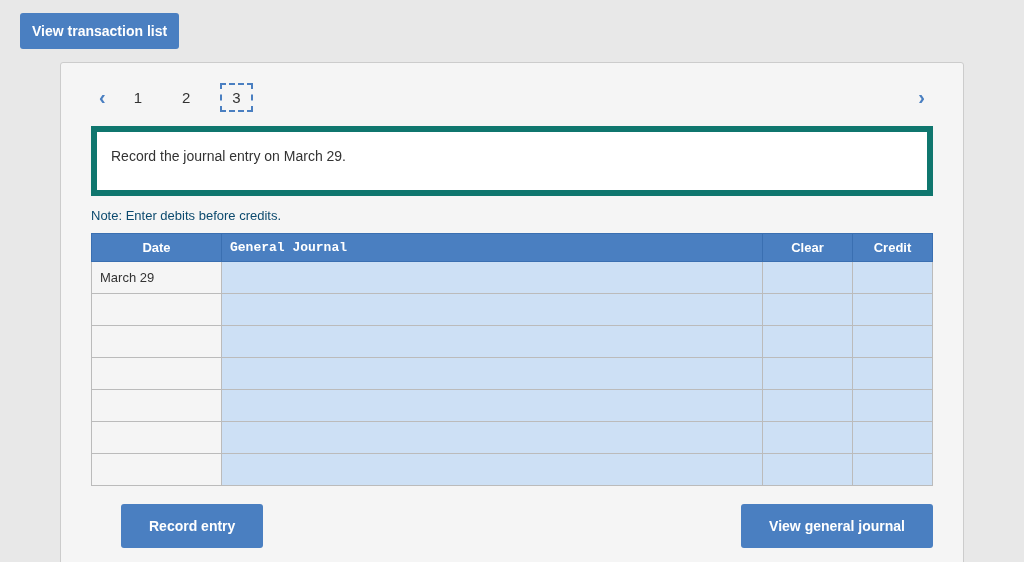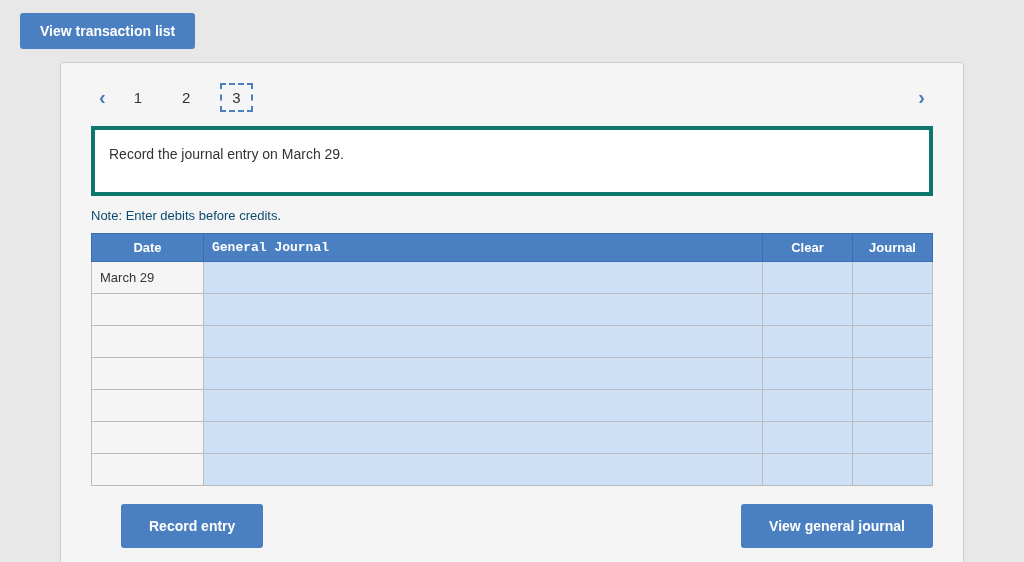--- a/index.html
+++ b/index.html
@@ -12,21 +12,21 @@
       overflow: hidden;
     }
     .top-bar {
       padding: 13px 20px;
       background: #e8e8e8;
     }
     .view-transaction-btn {
       background: #4a7fc1;
       color: white;
       border: none;
-      padding: 10px 20px;
+      padding: 10px 12px;
       font-size: 14px;
       cursor: pointer;
       font-weight: bold;
       border-radius: 3px;
     }
     .main-container {
       margin: 0 60px;
       background: #f5f5f5;
       border: 1px solid #ccc;
       padding: 20px 30px 25px 30px;
@@ -67,21 +67,21 @@
     }
     .nav-num.active {
       border: 2px dashed #4a7fc1;
       color: #333;
       font-weight: normal;
     }
     .nav-arrow-right {
       margin-left: auto;
     }
     .instruction-box {
-      border: 4px solid #0f766e;
+      border: 6px solid #0f766e;
       background: white;
       padding: 16px 14px;
       margin-bottom: 12px;
       min-height: 70px;
       color: #333;
     }
     .note-text {
       color: #0c4a6e;
       font-size: 13px;
       margin-bottom: 10px;
@@ -93,21 +93,21 @@
     }
     .journal-table thead tr th {
       background: #4a7fc1;
       color: white;
       font-weight: bold;
       text-align: center;
       padding: 6px 8px;
       border: 1px solid #3a6fb1;
       font-size: 13px;
     }
-    .journal-table thead tr th.date-col { width: 112px; text-align: center; }
+    .journal-table thead tr th.date-col { width: 130px; text-align: center; }
     .journal-table thead tr th.journal-col { text-align: left; font-family: Liberation Mono, monospace; }
     .journal-table thead tr th.debit-col { width: 90px; text-align: center; }
     .journal-table thead tr th.credit-col { width: 80px; text-align: center; }
     .journal-table tbody tr td {
       border: 1px solid #bbb;
       padding: 0;
       height: 32px;
     }
     .journal-table tbody tr td.date-cell {
       padding: 3px 8px;
@@ -172,21 +172,21 @@
   </div>
 
   <div class="note-text">Note: Enter debits before credits.</div>
 
   <table class="journal-table">
     <thead>
       <tr>
         <th class="date-col">Date</th>
         <th class="journal-col">General Journal</th>
         <th class="debit-col">Clear</th>
-        <th class="credit-col">Journal</th>
+        <th class="credit-col">Credit</th>
       </tr>
     </thead>
     <tbody id="table-body">
     <tr>
           <td class="date-cell">March 29</td>
           <td><input type="text" style=""></td>
           <td><input type="text" class="debit-input" style=""></td>
           <td><input type="text" class="credit-input" style=""></td>
         </tr>
         <tr>

